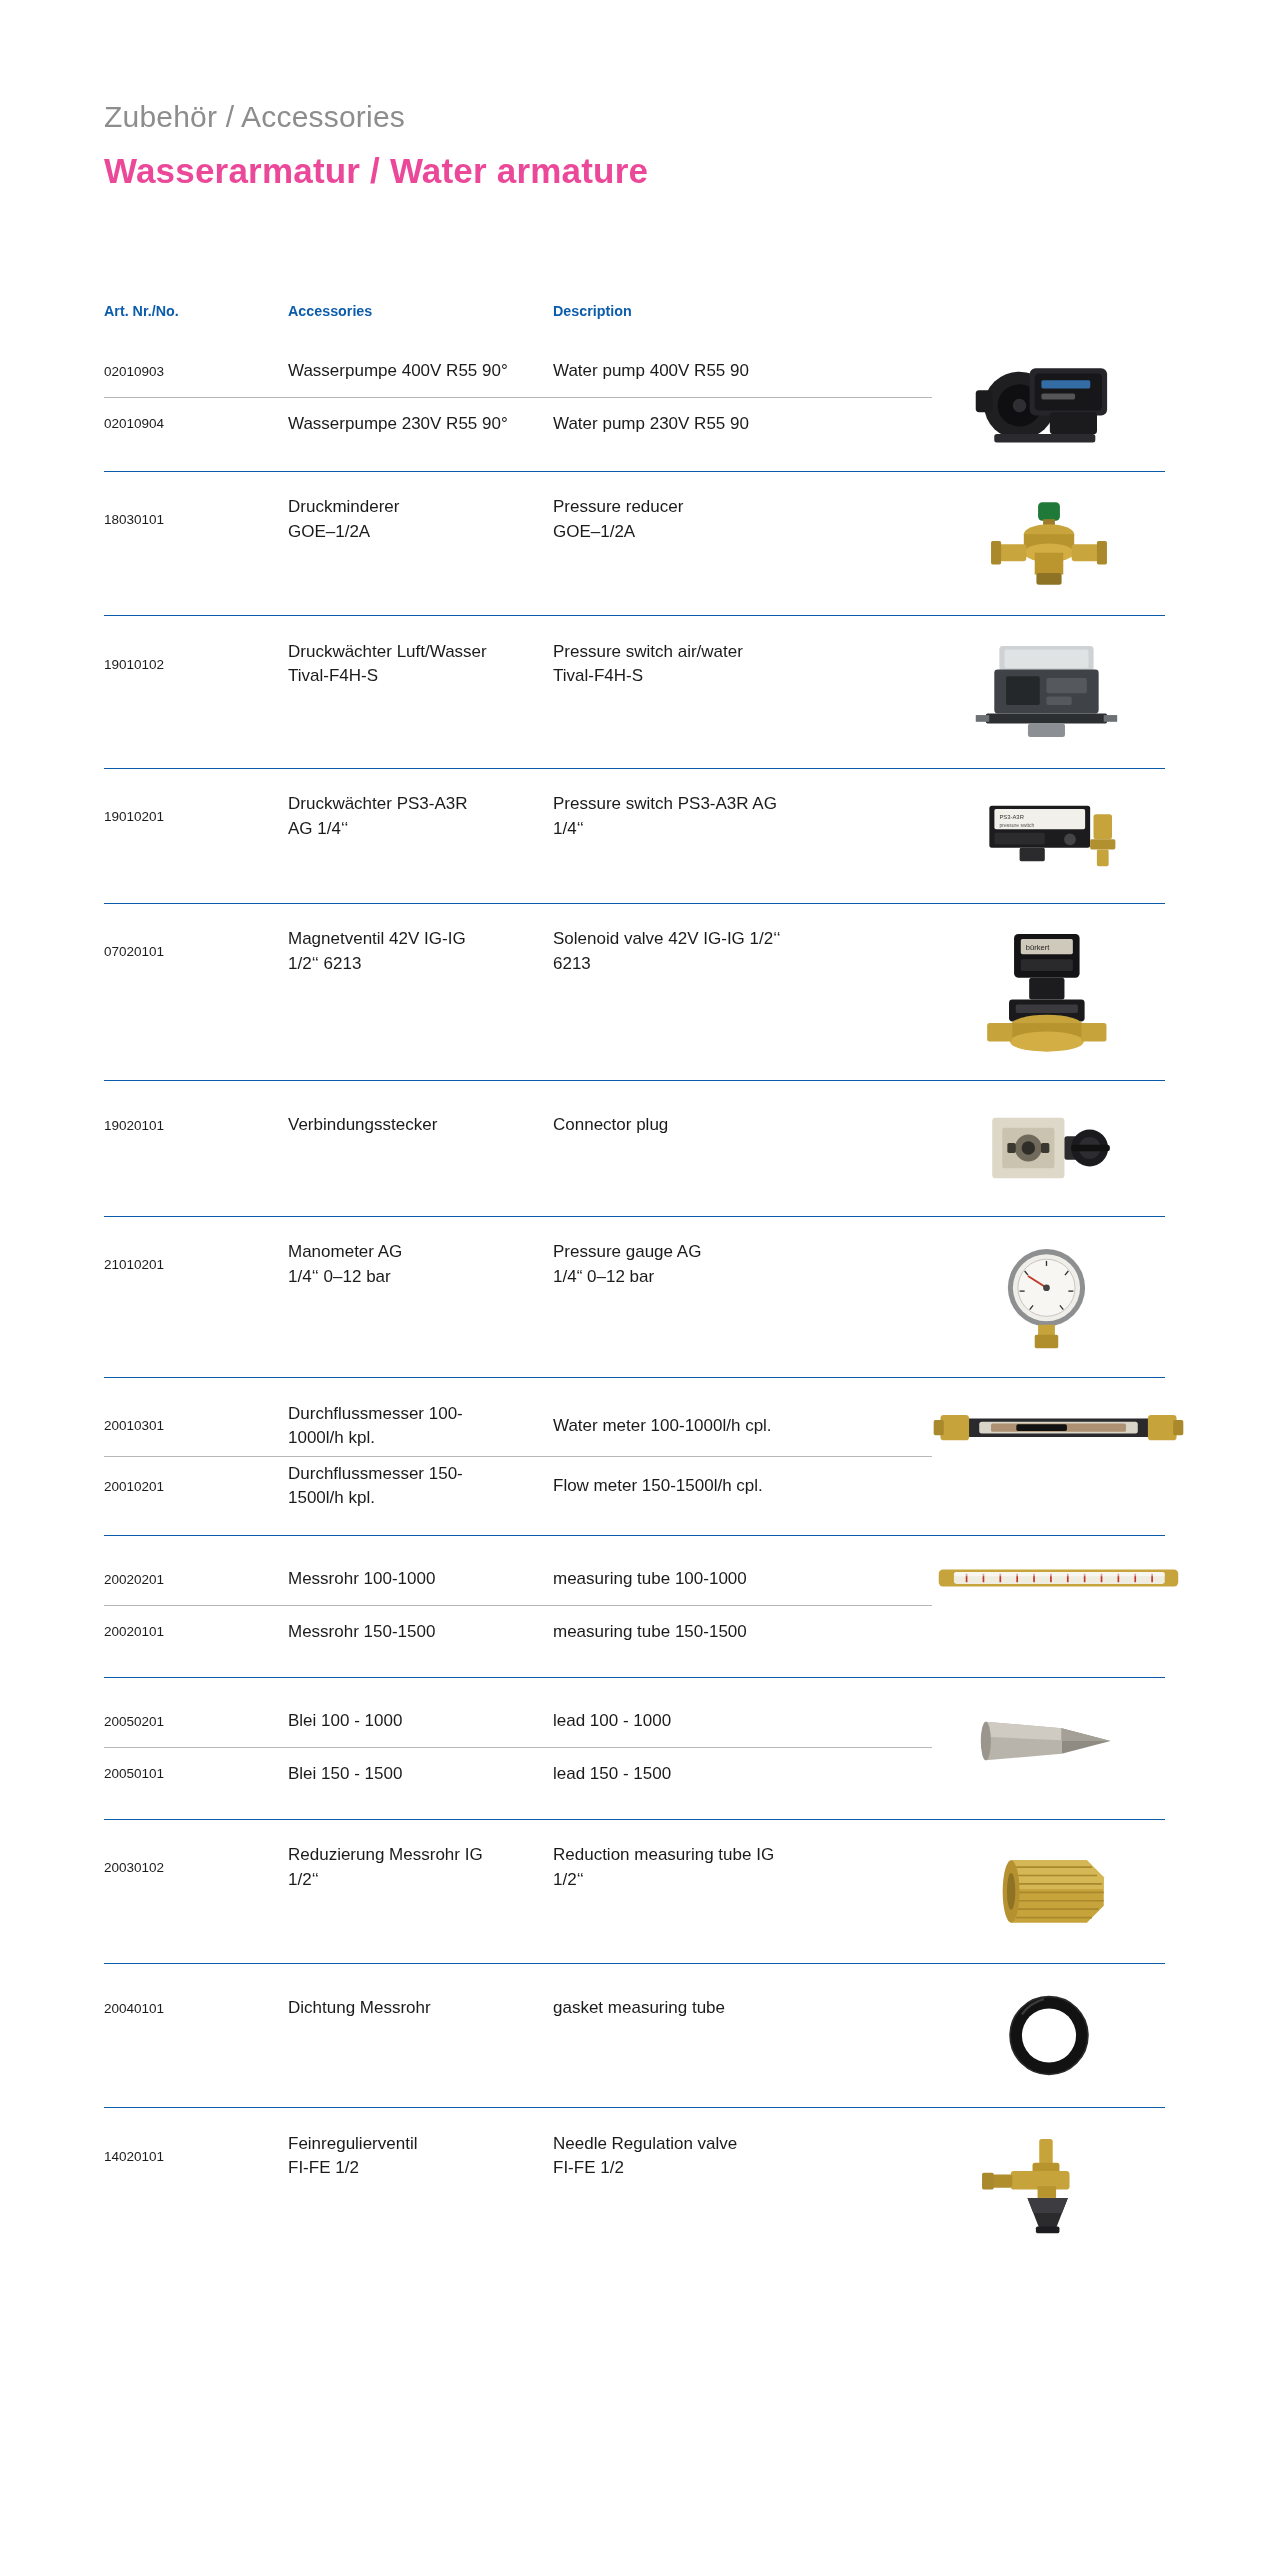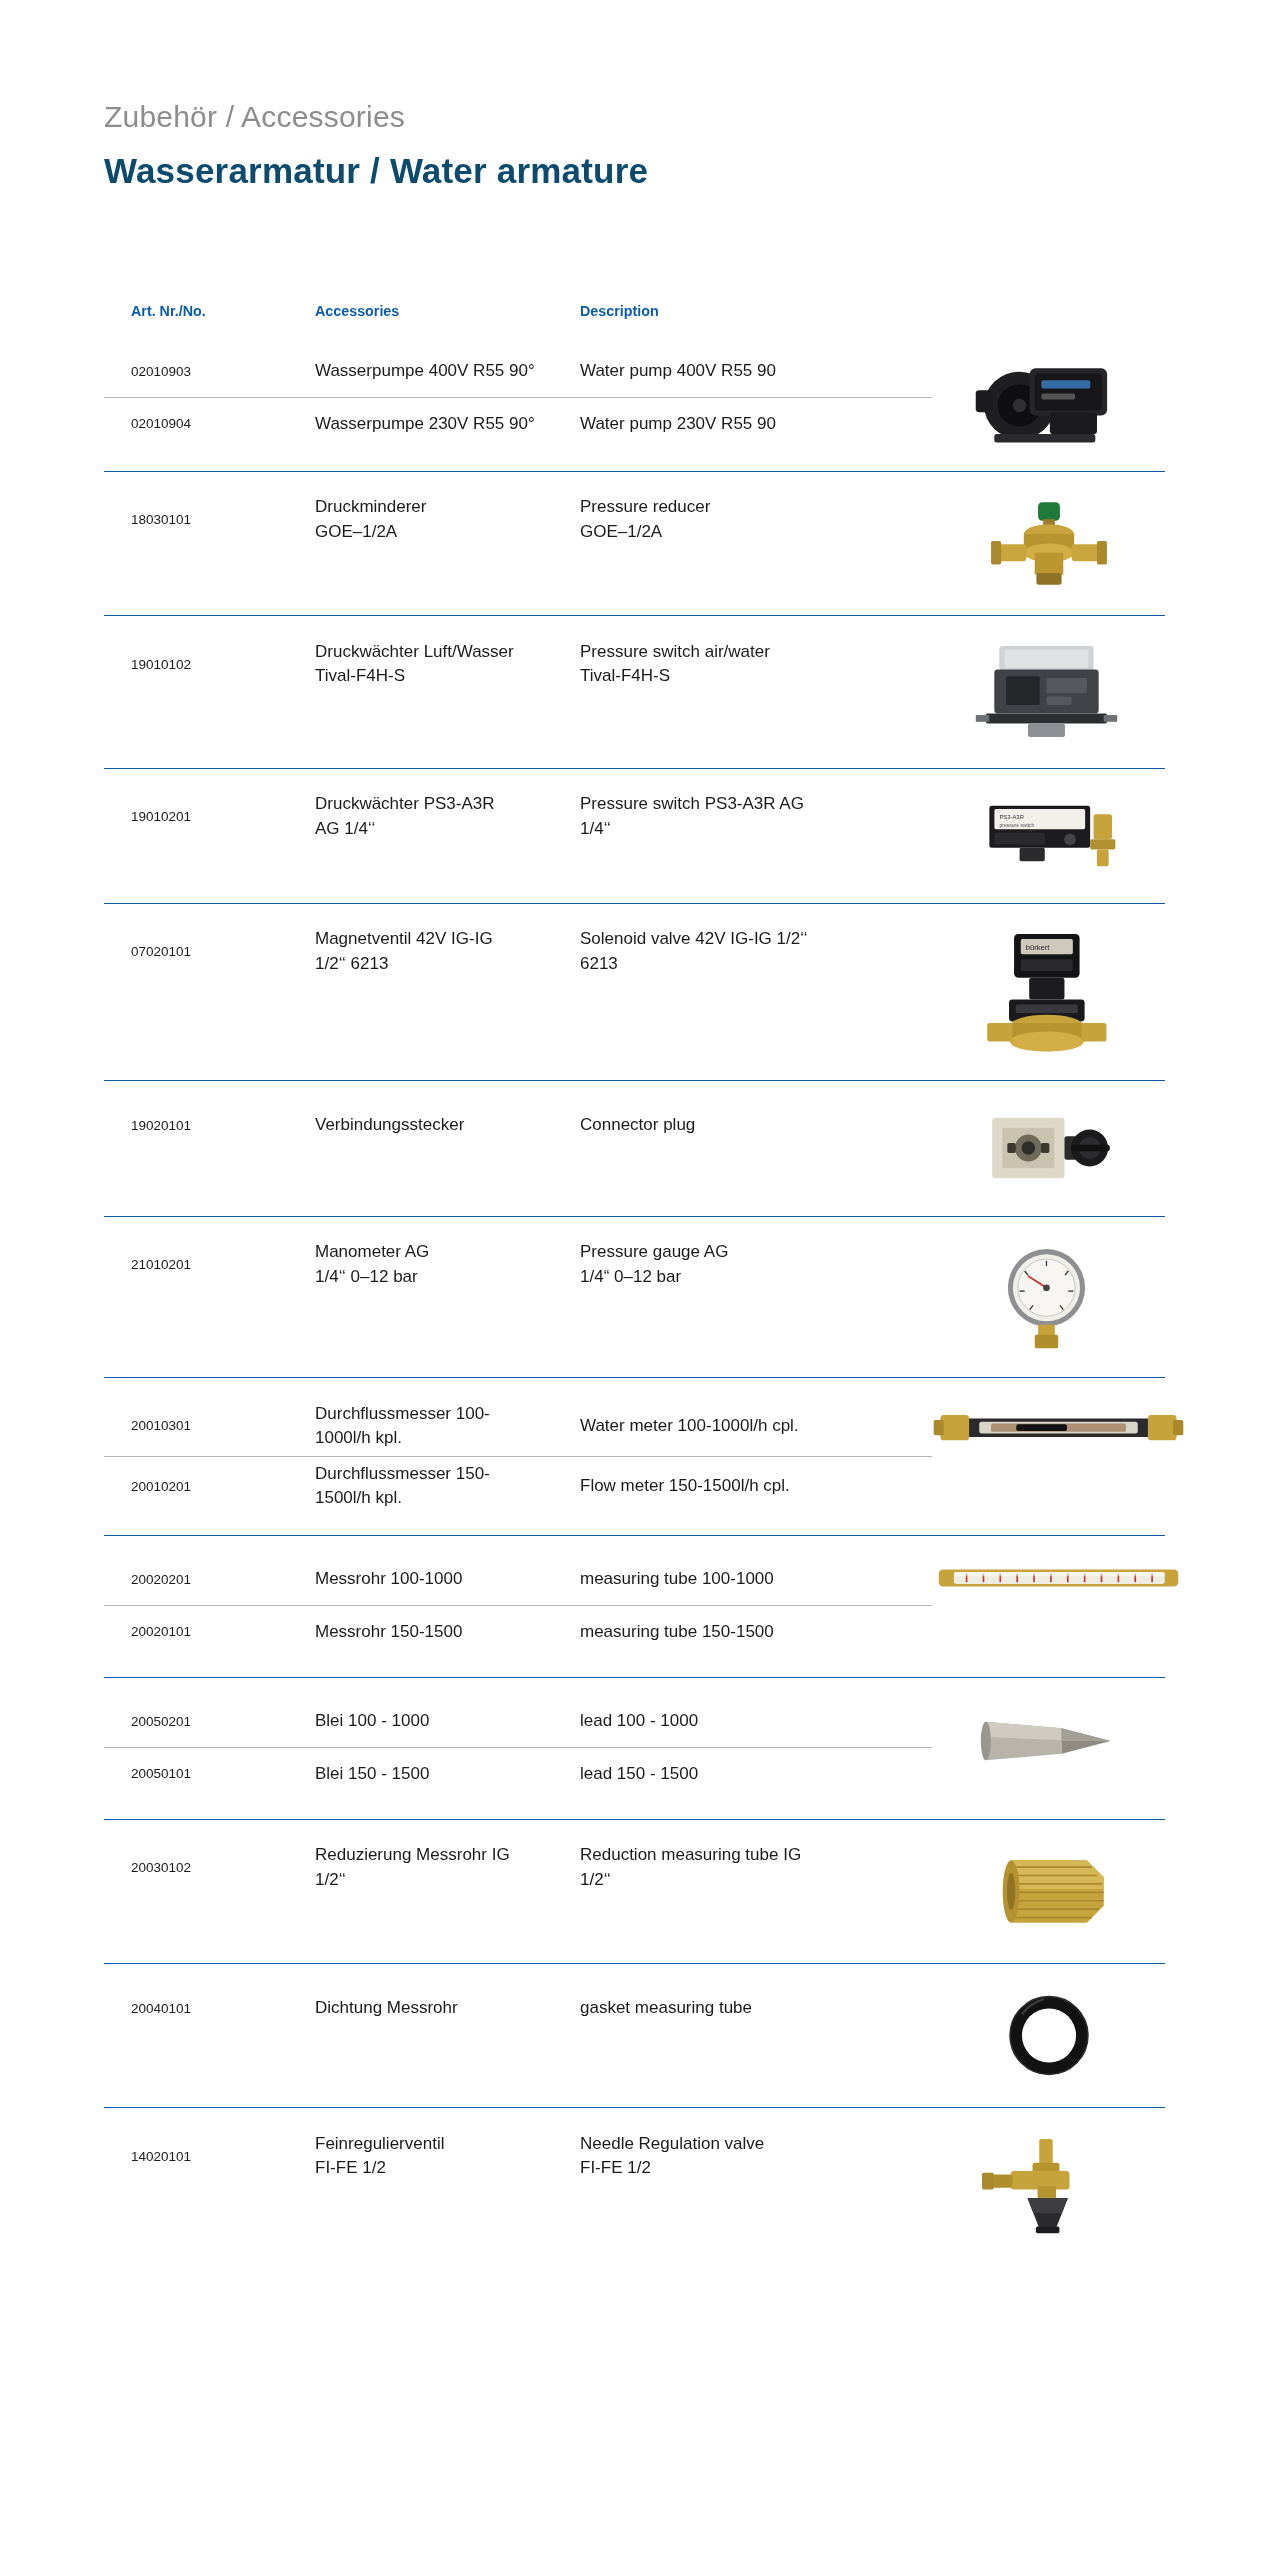--- a/index.html
+++ b/index.html
@@ -29,40 +29,40 @@
   .kicker {
     font-size: 30px;
     color: #8d8d8d;
     font-weight: 400;
     letter-spacing: 0.2px;
     line-height: 1.2;
   }
   .title {
     margin-top: 15px;
     font-size: 35px;
-    color: #0c4a6e;
+    color: #ec4899;
     font-weight: 700;
     letter-spacing: 0.2px;
     line-height: 1.2;
   }
   .table-wrap {
     position: absolute;
     left: 104px;
     top: 303px;
     width: 1061px;
   }
   .col-head {
     display: flex;
     align-items: flex-start;
     color: #0b5cab;
     font-size: 14.3px;
     font-weight: 700;
     padding-bottom: 8.4px;
   }
-  .c-art { width: 184px; flex: 0 0 184px; margin-left: 27px; }
+  .c-art { width: 184px; flex: 0 0 184px; }
   .c-de  { width: 265px; flex: 0 0 265px; }
   .c-en  { width: 379px; flex: 0 0 379px; }
   .c-img { flex: 1 1 auto; }
 
   .group {
     border-top: 1.7px solid #0b5cab;
     position: relative;
   }
   .group:first-of-type { border-top: none; }
   .group-inner {

